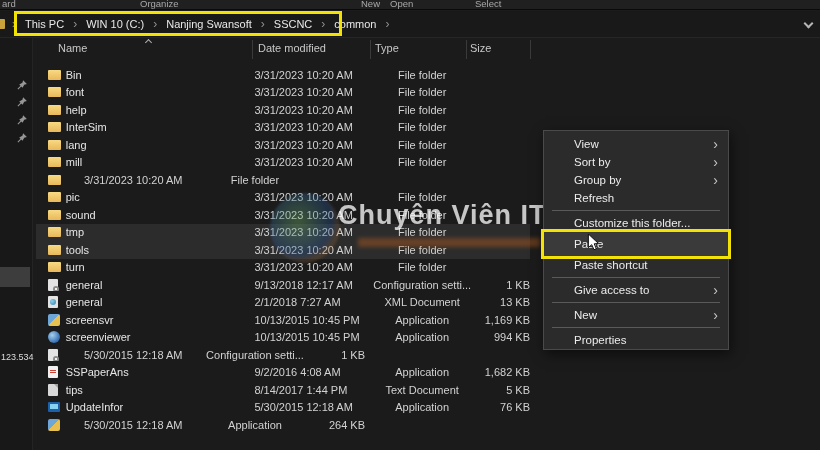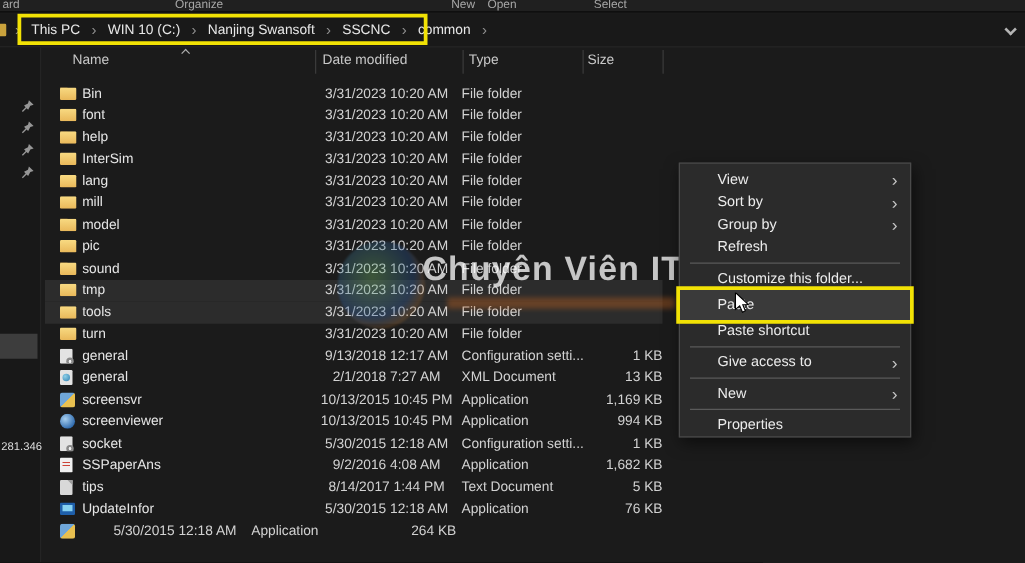--- a/index.html
+++ b/index.html
@@ -34,22 +34,22 @@
   .sort-up{position:absolute;left:113px;top:1px;width:5px;height:5px;border-left:1px solid #b0b0b0;
            border-top:1px solid #b0b0b0;transform:rotate(45deg);}
 
   
   .filelist{position:absolute;left:36px;top:66px;width:494px;z-index:1;}
   .row{position:relative;height:17.5px;display:flex;align-items:center;font-size:11px;}
   .row.sel{background:#2c2c2c;}
   .cell{white-space:nowrap;overflow:hidden;}
   .cell-ic{width:14px;margin-left:12px;display:flex;align-items:center;}
   .c-name{width:170px;margin-left:4px;color:#e6e6e6;}
-  .c-date{width:112px;margin-left:22px;color:#d2d2d2;text-align:center;}
-  .c-type{width:108px;margin-left:5px;color:#d2d2d2;}
+  .c-date{width:112px;margin-left:22px;color:#d2d2d2;}
+  .c-type{width:108px;margin-left:5px;color:#d2d2d2;text-align:center;}
   .c-size{width:56px;text-align:right;color:#d2d2d2;}
 
   
   .icon{position:relative;display:inline-block;}
   .ic-folder{width:13px;height:10px;background:linear-gradient(180deg,#f8da82,#e9b85a);border-radius:1px;}
   .ic-folder::before{content:'';position:absolute;top:-2px;left:0;width:6px;height:2px;background:#d9a648;border-radius:1px 1px 0 0;}
   .pg{width:10px;height:12px;background:#e3e3e3;border-radius:1px;}
   .ic-config::after{content:'';position:absolute;right:-1px;bottom:-1px;width:6px;height:6px;border-radius:50%;
                     background:radial-gradient(circle,#f0f0f0 25%,#8a8a8a 30%);}
   .ic-xml::after{content:'';position:absolute;left:2px;top:3px;width:6px;height:6px;border-radius:50%;
@@ -195,21 +195,20 @@
     <span class="cell c-name">mill</span>
     <span class="cell c-date">3/31/2023 10:20 AM</span>
     <span class="cell c-type">File folder</span>
     <span class="cell c-size"></span>
   </div>
 
   <div class="row">
     <span class="cell cell-ic">
           <span class="icon ic-folder"></span>
         </span>
-    <span class="cell c-name">model</span>
     <span class="cell c-date">3/31/2023 10:20 AM</span>
     <span class="cell c-type">File folder</span>
     <span class="cell c-size"></span>
   </div>
 
   <div class="row">
     <span class="cell cell-ic">
           <span class="icon ic-folder"></span>
         </span>
     <span class="cell c-name">pic</span>
@@ -295,21 +294,20 @@
     <span class="cell c-name">screenviewer</span>
     <span class="cell c-date">10/13/2015 10:45 PM</span>
     <span class="cell c-type">Application</span>
     <span class="cell c-size">994 KB</span>
   </div>
 
   <div class="row">
     <span class="cell cell-ic">
           <span class="icon ic-config pg"></span>
         </span>
-    <span class="cell c-name">socket</span>
     <span class="cell c-date">5/30/2015 12:18 AM</span>
     <span class="cell c-type">Configuration setti...</span>
     <span class="cell c-size">1 KB</span>
   </div>
 
   <div class="row">
     <span class="cell cell-ic">
           <span class="icon ic-redapp pg"></span>
         </span>
     <span class="cell c-name">SSPaperAns</span>
@@ -355,21 +353,21 @@
     <svg class="pin" style="top:58px" viewBox="0 0 16 16">
         <path d="M9.5 1.5 L14.5 6.5 L11 7.5 L8.7 11.7 L7 10 L3 14 L2 13 L6 9 L4.3 7.3 L8.5 5 Z" fill="#969696"></path>
       </svg>
     <svg class="pin" style="top:76px" viewBox="0 0 16 16">
         <path d="M9.5 1.5 L14.5 6.5 L11 7.5 L8.7 11.7 L7 10 L3 14 L2 13 L6 9 L4.3 7.3 L8.5 5 Z" fill="#969696"></path>
       </svg>
     <svg class="pin" style="top:94px" viewBox="0 0 16 16">
         <path d="M9.5 1.5 L14.5 6.5 L11 7.5 L8.7 11.7 L7 10 L3 14 L2 13 L6 9 L4.3 7.3 L8.5 5 Z" fill="#969696"></path>
       </svg>
     <span class="selbar"></span>
-    <span class="netlabel">281.346</span>
+    <span class="netlabel">123.534</span>
   </div>
 
   <div class="watermark">
     <div class="wm-globe"></div>
     <div class="wm-title">Chuyên Viên IT</div>
     <div class="wm-sub"></div>
   </div>
 
   <div class="contextmenu">
   <div class="menu-item">

